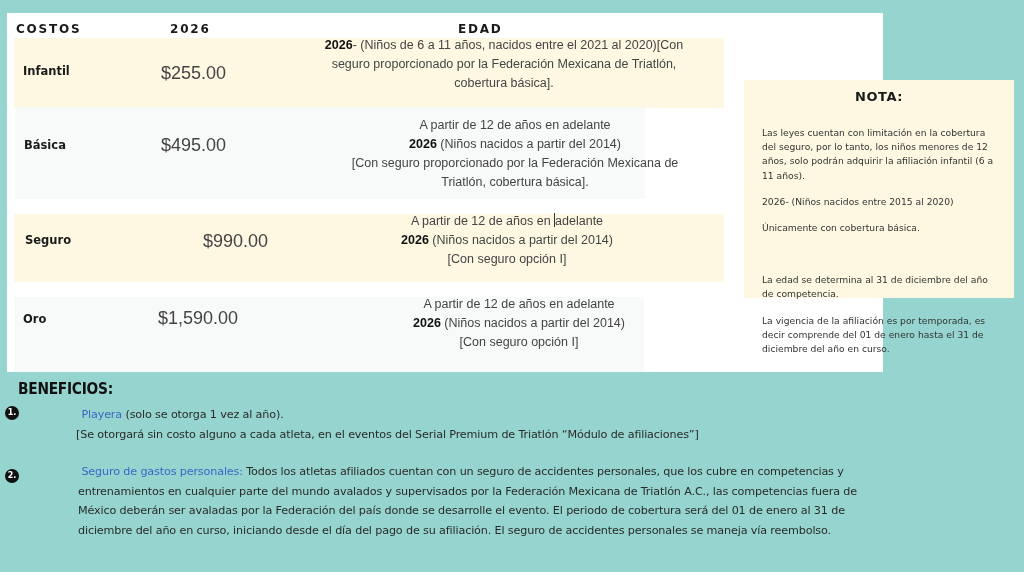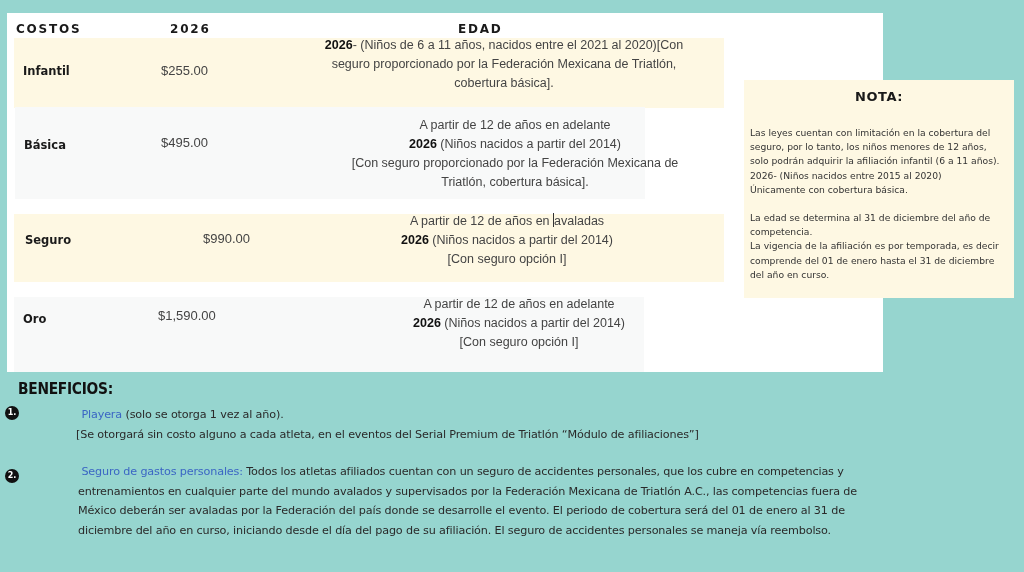--- a/index.html
+++ b/index.html
@@ -20,40 +20,40 @@
     font-size:12px; letter-spacing:1.8px; color:#1a1a1a;
   }
   .row { position:absolute; }
   .row.cream { background:#fef8e3; }
   .row.gray { background:#f8f9f9; }
   .cell-name {
     position:absolute; font-family:"DejaVu Sans", sans-serif;
     font-weight:bold; font-size:11.5px; color:#1a1a1a;
   }
   .cell-price {
-    position:absolute; font-size:13px; color:#444;
+    position:absolute; font-size:18px; color:#444;
     font-family:"Liberation Sans", sans-serif;
   }
   .cell-age {
     position:absolute; text-align:center; font-size:12.5px; line-height:19px;
     color:#444; font-family:"Liberation Sans", sans-serif;
   }
   .cell-age b { color:#111; }
   .cursor { display:inline-block; width:1px; height:14px; background:#333; vertical-align:-2px; }
 
   .note {
     position:absolute; left:744px; top:80px; width:270px; height:218px;
     background:#fef8e3; box-sizing:border-box; padding:9px 6px 0 6px;
   }
   .note-title {
     text-align:center; font-family:"DejaVu Sans", sans-serif; font-weight:bold;
     font-size:13px; letter-spacing:0.5px; color:#1a1a1a; margin-bottom:22px;
   }
   .note p {
-    margin:0; font-size:9.2px; line-height:14.2px; color:#333;
+    margin:12px; font-size:9.2px; line-height:14.2px; color:#333;
     font-family:"DejaVu Sans", sans-serif;
   }
   .note .gap { height:14px; }
 
   .benef-title {
     position:absolute; left:18px; top:380px;
     font-family:"DejaVu Sans", sans-serif; font-weight:bold; font-size:15px;
     color:#111; letter-spacing:-0.3px; transform:scaleX(0.92); transform-origin:left;
   }
   .num-badge {
@@ -93,21 +93,21 @@
       <div><b>2026</b><span> (Niños nacidos a partir del 2014)</span></div>
       <div>[Con seguro proporcionado por la Federación Mexicana de</div>
       <div>Triatlón, cobertura básica].</div>
     </div>
   </div>
 
   <div class="row cream" style="left:7px; top:201px; width:710px; height:68px;">
     <div class="cell-name" style="left:11px; top:19px;">Seguro</div>
     <div class="cell-price" style="left:149px; top:17px;margin-left:40px;">$990.00</div>
     <div class="cell-age" style="left:273px; top:-2px; width:440px;">
-      <div><span>A partir de 12 de años en </span><span class="cursor"></span><span>avaladas</span></div>
+      <div><span>A partir de 12 de años en </span><span class="cursor"></span><span>adelante</span></div>
       <div><b>2026</b><span> (Niños nacidos a partir del 2014)</span></div>
       <div>[Con seguro opción I]</div>
     </div>
   </div>
 
   <div class="row gray" style="left:7px; top:284px; width:630px; height:75px;">
     <div class="cell-name" style="left:9px; top:15px;">Oro</div>
     <div class="cell-price" style="left:144px; top:11px;">$1,590.00</div>
     <div class="cell-age" style="left:285px; top:-2px; width:440px;">
       <div>A partir de 12 de años en adelante</div>

